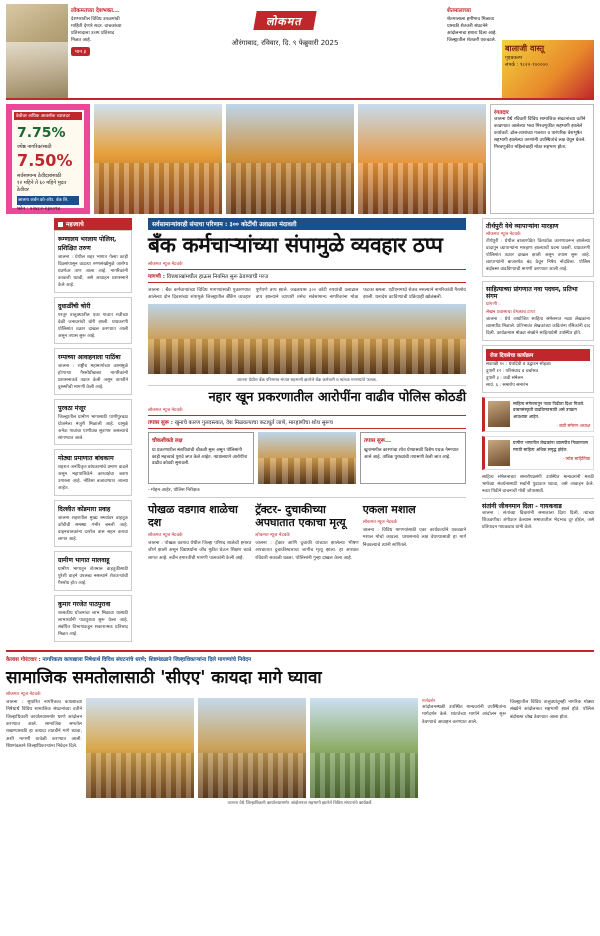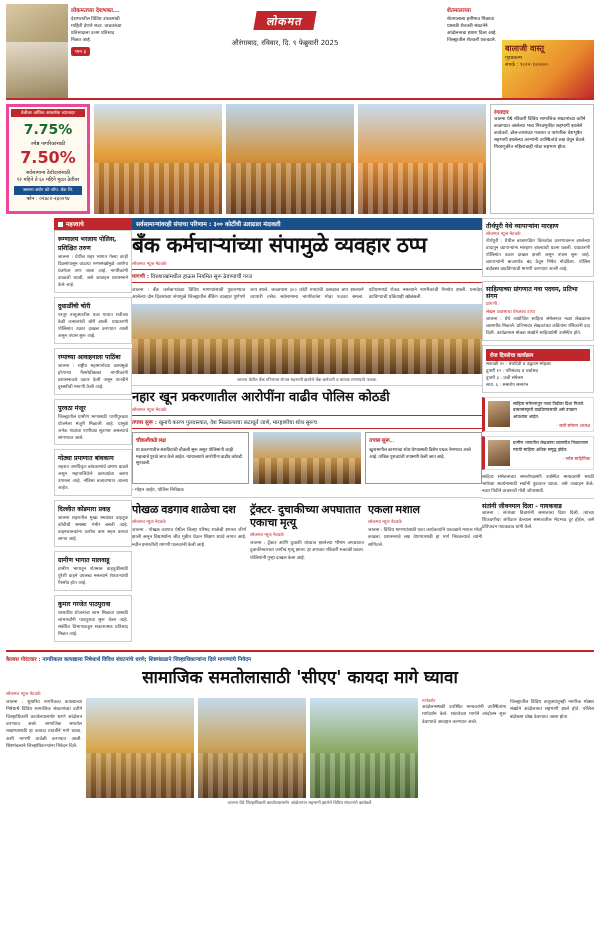--- a/index.html
+++ b/index.html
@@ -41,89 +41,89 @@
     width:92px; flex:0 0 92px;
     background:linear-gradient(135deg,#f3d23c,#e8892b 60%,#c0272d);
     color:#3a1d05; padding:3px; font-size:5px; line-height:1.4; position:relative;margin-top:36px;
   }
   .mh-adv .t1 { font-weight:bold; font-size:8px; color:#7a1d10; }
   .mh-adv .t2 { font-size:5px; }
 
   
   .band2 { display:flex; gap:4px; margin-top:4px; height:110px; }
   .bankad {
-    width:84px; flex:0 0 84px; border:3px solid #ec4899; background:#fffaf0;
-    padding:5px; font-size:5px; line-height:1.4; text-align:center;
+    width:84px; flex:0 0 84px; border:6px solid #ec4899; background:#fffaf0;
+    padding:5px; font-size:5px; line-height:1.4; 
   }
   .bankad .strip { background:#c0272d; color:#fff; font-size:4.6px; padding:1px 2px; margin:-3px -3px 3px -3px;}
   .bankad .rate { font-size:14px; font-weight:bold; color:#1a6b2f; }
   .bankad .rate2 { font-size:16px; font-weight:bold; color:#c0272d; }
   .bankad .foot { background:#1a4f8a; color:#fff; font-size:4.4px; padding:1px; margin-top:3px; }
   .photos { flex:1; display:flex; gap:4px; }
   .ph { flex:1; position:relative; overflow:hidden; }
   .ph.p1 { background:linear-gradient(180deg,#cfe1f0 0%, #e6a03c 45%, #8c4a22 100%); }
   .ph.p2 { background:linear-gradient(180deg,#bcd6ea 0%, #d1913c 50%, #6b3d1c 100%); }
   .ph.p3 { background:linear-gradient(180deg,#c6dcee 0%, #e8953a 55%, #7a4120 100%); }
   .ph::before{
     content:""; position:absolute; inset:auto 0 0 0; height:46%;
     background:repeating-linear-gradient(90deg, rgba(255,255,255,.25) 0 5px, rgba(0,0,0,.08) 5px 10px);
   }
   .caption-box {
     flex:0 0 104px; border:1px solid #bbb; padding:3px; font-size:4.6px; line-height:1.5;
   }
   .caption-box .hd { color:#c0272d; font-weight:bold; font-size:5.4px; }
 
   
-  .grid { display:flex; gap:0; margin-top:4px;padding-left:48px; }
+  .grid { display:flex; gap:16px; margin-top:4px;padding-left:48px; }
   .col-left  { width:78px;  flex:0 0 78px; }
   .col-mid   { flex:1; }
   .col-right { width:112px; flex:0 0 112px; }
 
   
   .lbl-red { background:#c0272d; color:#fff; font-size:6px; font-weight:bold; padding:2px 4px; display:flex; align-items:center; gap:3px;}
   .lbox { border:1px solid #ccc; padding:3px; margin-bottom:4px; }
   .lh { font-weight:bold; font-size:6.2px; margin-bottom:2px; color:#111; }
   .ltxt { font-size:4.5px; line-height:1.55; text-align:justify; color:#333; }
 
   
   .kicker { background:#1a4f8a; color:#fff; font-size:6px; padding:2px 4px; font-weight:bold; }
   .headline { font-size:21px; font-weight:bold; line-height:1.15; margin:3px 0; letter-spacing:-.3px;}
-  .headline2 { font-size:13px; font-weight:bold; line-height:1.2; margin:2px 0;}
+  .headline2 { font-size:13px; font-weight:bold; line-height:1.2; margin:2px 0;text-align:right;}
   .headline3 { font-size:11px; font-weight:bold; line-height:1.2; margin:2px 0;}
   .byline { font-size:4.6px; color:#c0272d; margin-bottom:2px; }
   .body-txt { font-size:4.6px; line-height:1.6; text-align:justify; column-gap:5px; color:#333;}
   .demand { border-top:1px solid #c0272d; border-bottom:1px solid #c0272d; padding:2px 0; margin:3px 0; font-size:5.4px;}
   .demand b { color:#c0272d; }
   .news-photo { height:70px; background:linear-gradient(180deg,#bcd4e8,#cf9a4a 55%,#5d3a1c); position:relative; margin:3px 0;}
   .news-photo::after{
     content:""; position:absolute; inset:auto 0 0 0; height:50%;
     background:repeating-linear-gradient(90deg, rgba(255,255,255,.22) 0 6px, rgba(0,0,0,.10) 6px 12px);
   }
   .photo-cap { font-size:4.2px; color:#444; text-align:center; }
   .three { display:flex; gap:4px; }
-  .three > div { flex:1;font-family:Liberation Serif, serif; }
+  .three > div { flex:1; }
 
   .boxnote { border:1px solid #999; padding:3px; font-size:4.4px; line-height:1.55; }
   .boxnote .bh { color:#c0272d; font-weight:bold; font-size:5.4px; margin-bottom:2px;}
 
   
   .rbox { border:1px solid #ccc; padding:3px; margin-bottom:4px; }
   .rh { font-weight:bold; font-size:6.2px; line-height:1.25; }
   .rtxt { font-size:4.5px; line-height:1.55; text-align:justify; color:#333;}
   .redhead { background:#c0272d; color:#fff; font-size:5.4px; font-weight:bold; padding:2px 4px;}
   .quotebox { border:1px solid #ddd; border-left:3px solid #c0272d; padding:3px; margin-bottom:4px; display:flex; gap:3px;}
   .qphoto { width:22px; height:26px; flex:0 0 22px; background:linear-gradient(160deg,#c8a882,#6c4a2c);}
   .qtxt { font-size:4.3px; line-height:1.5; }
   .qname { font-size:4.3px; color:#c0272d; text-align:right; margin-top:2px;}
 
   
   .bottom { margin-top:4px; border-top:2px solid #c0272d; padding-top:3px; }
   .bot-kicker { font-size:5.4px; color:#1a4f8a; font-weight:bold;}
   .bot-kicker b { color:#c0272d; }
-  .bot-head { font-size:17px; font-weight:bold; margin:2px 0;text-align:center; }
+  .bot-head { font-size:17px; font-weight:bold; margin:2px 0; }
   .bot-grid { display:flex; gap:4px; }
   .bp { height:100px; flex:1; position:relative; }
   .bp.a { background:linear-gradient(180deg,#cfe0ef,#d9a94f 50%,#6f4522); }
   .bp.b { background:linear-gradient(180deg,#c4d9ec,#caa25a 50%,#5f3d20); }
   .bp.c { background:linear-gradient(180deg,#cbe0f2,#8fae6a 50%,#4e6b33); }
   .bp::after{ content:""; position:absolute; inset:auto 0 0 0; height:45%;
     background:repeating-linear-gradient(90deg, rgba(255,255,255,.2) 0 5px, rgba(0,0,0,.09) 5px 10px); }
   .smallcap { font-size:4.2px; color:#c0272d; }
   .divider { height:1px; background:#ccc; margin:3px 0; }
   .sq { width:5px; height:5px; background:#fff; display:inline-block; }

